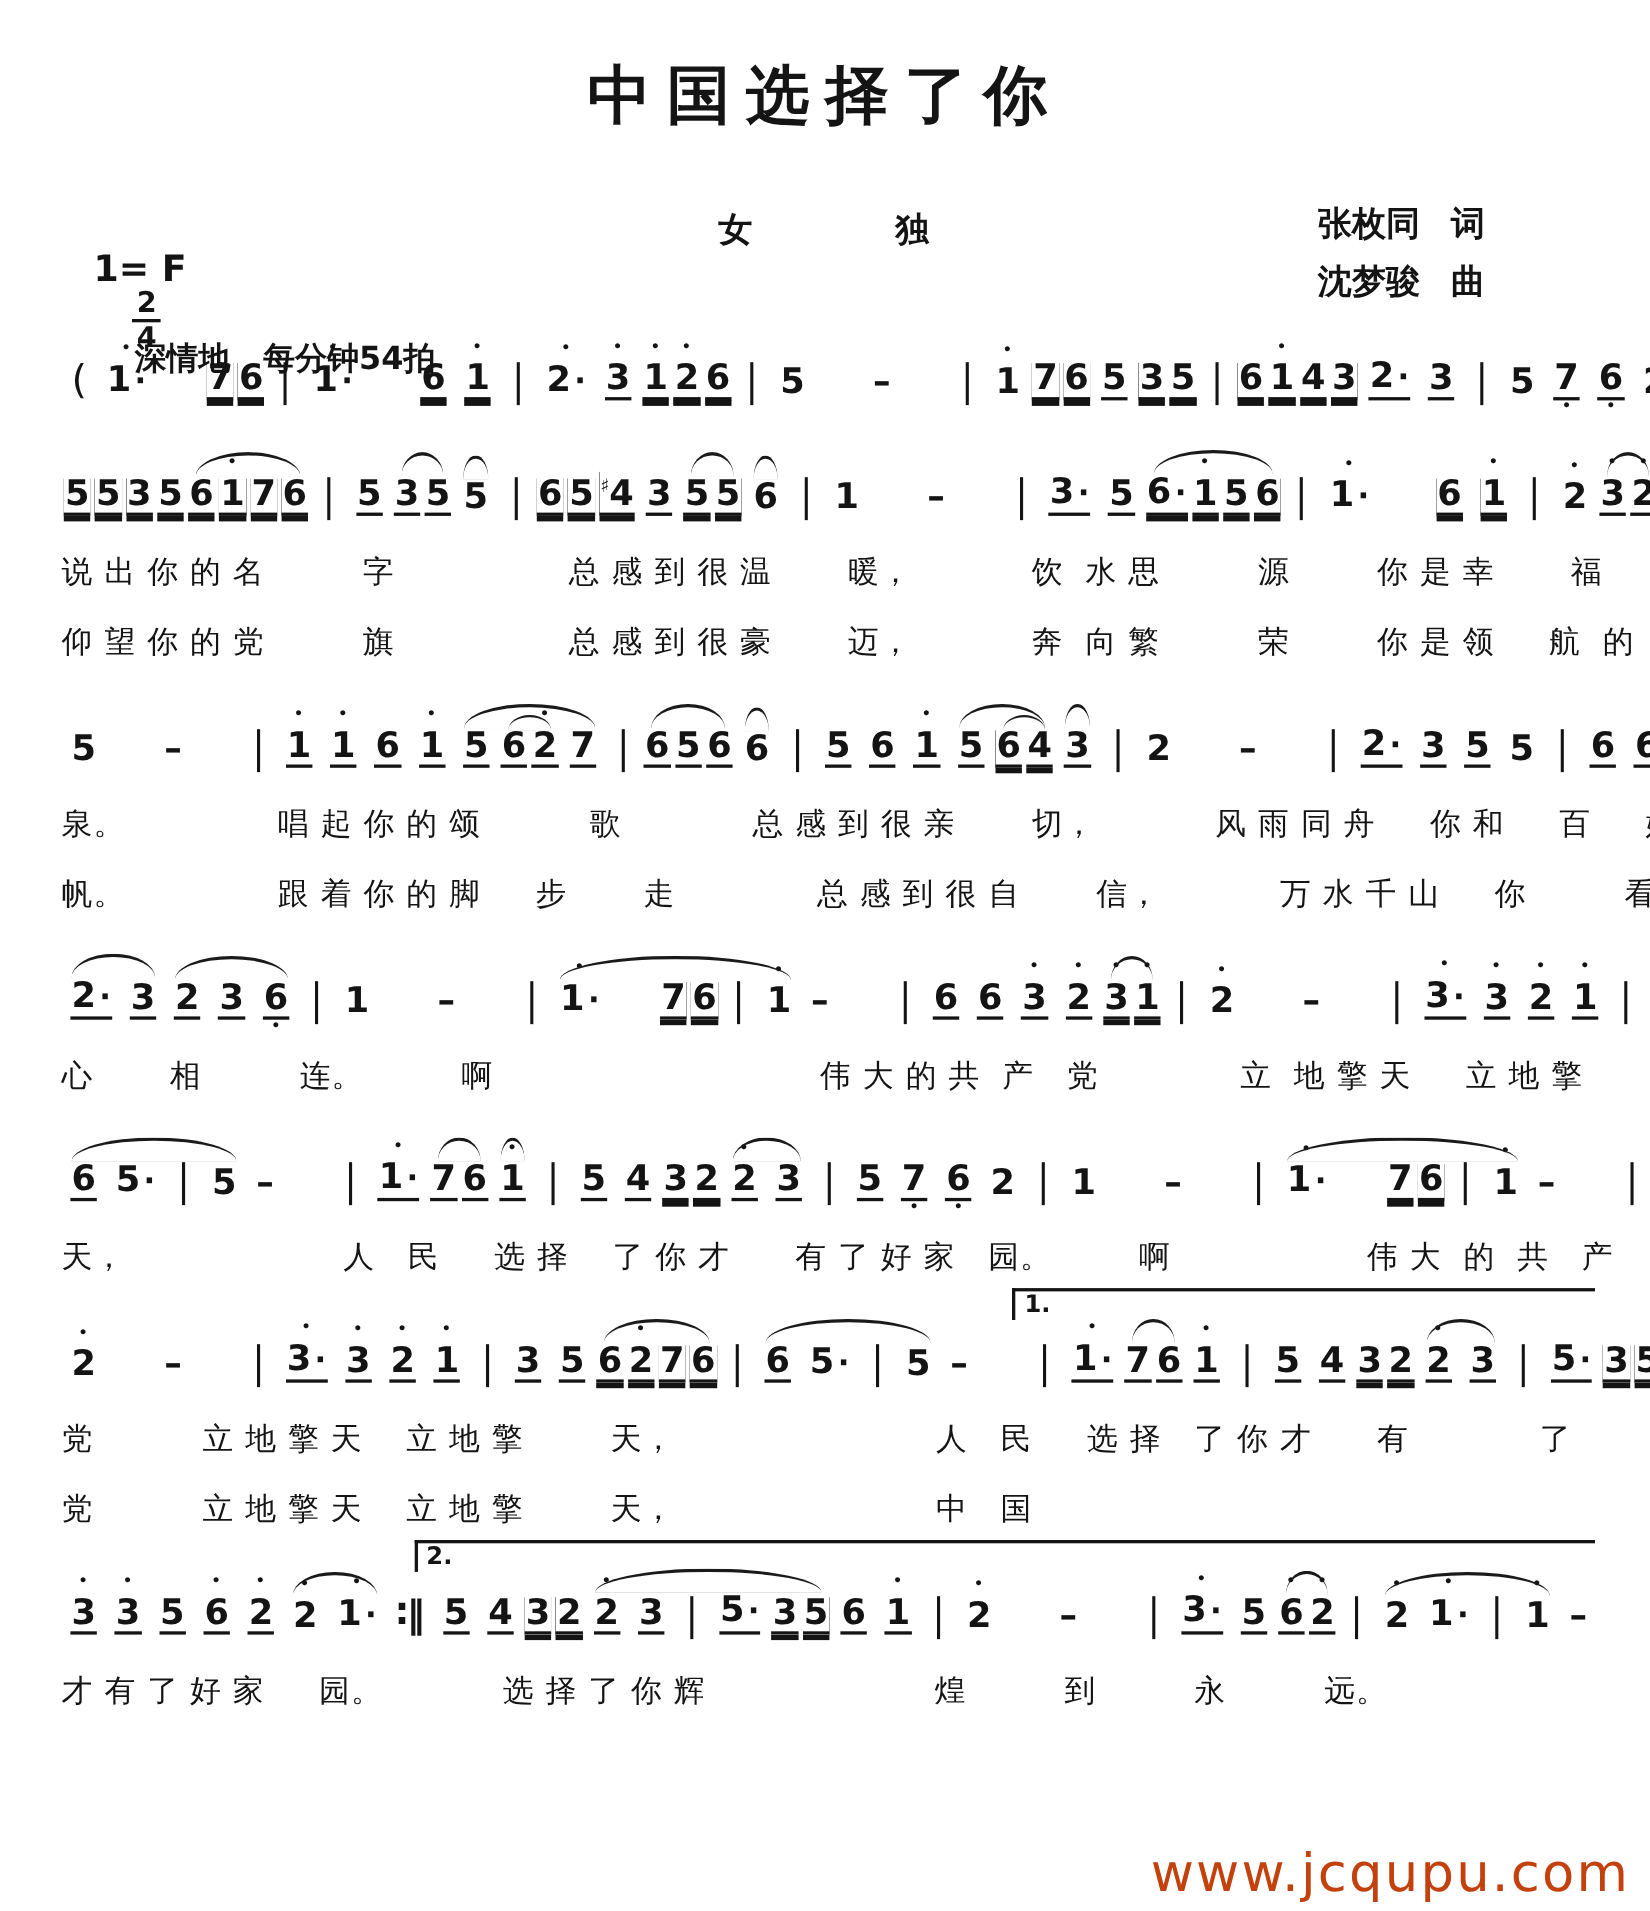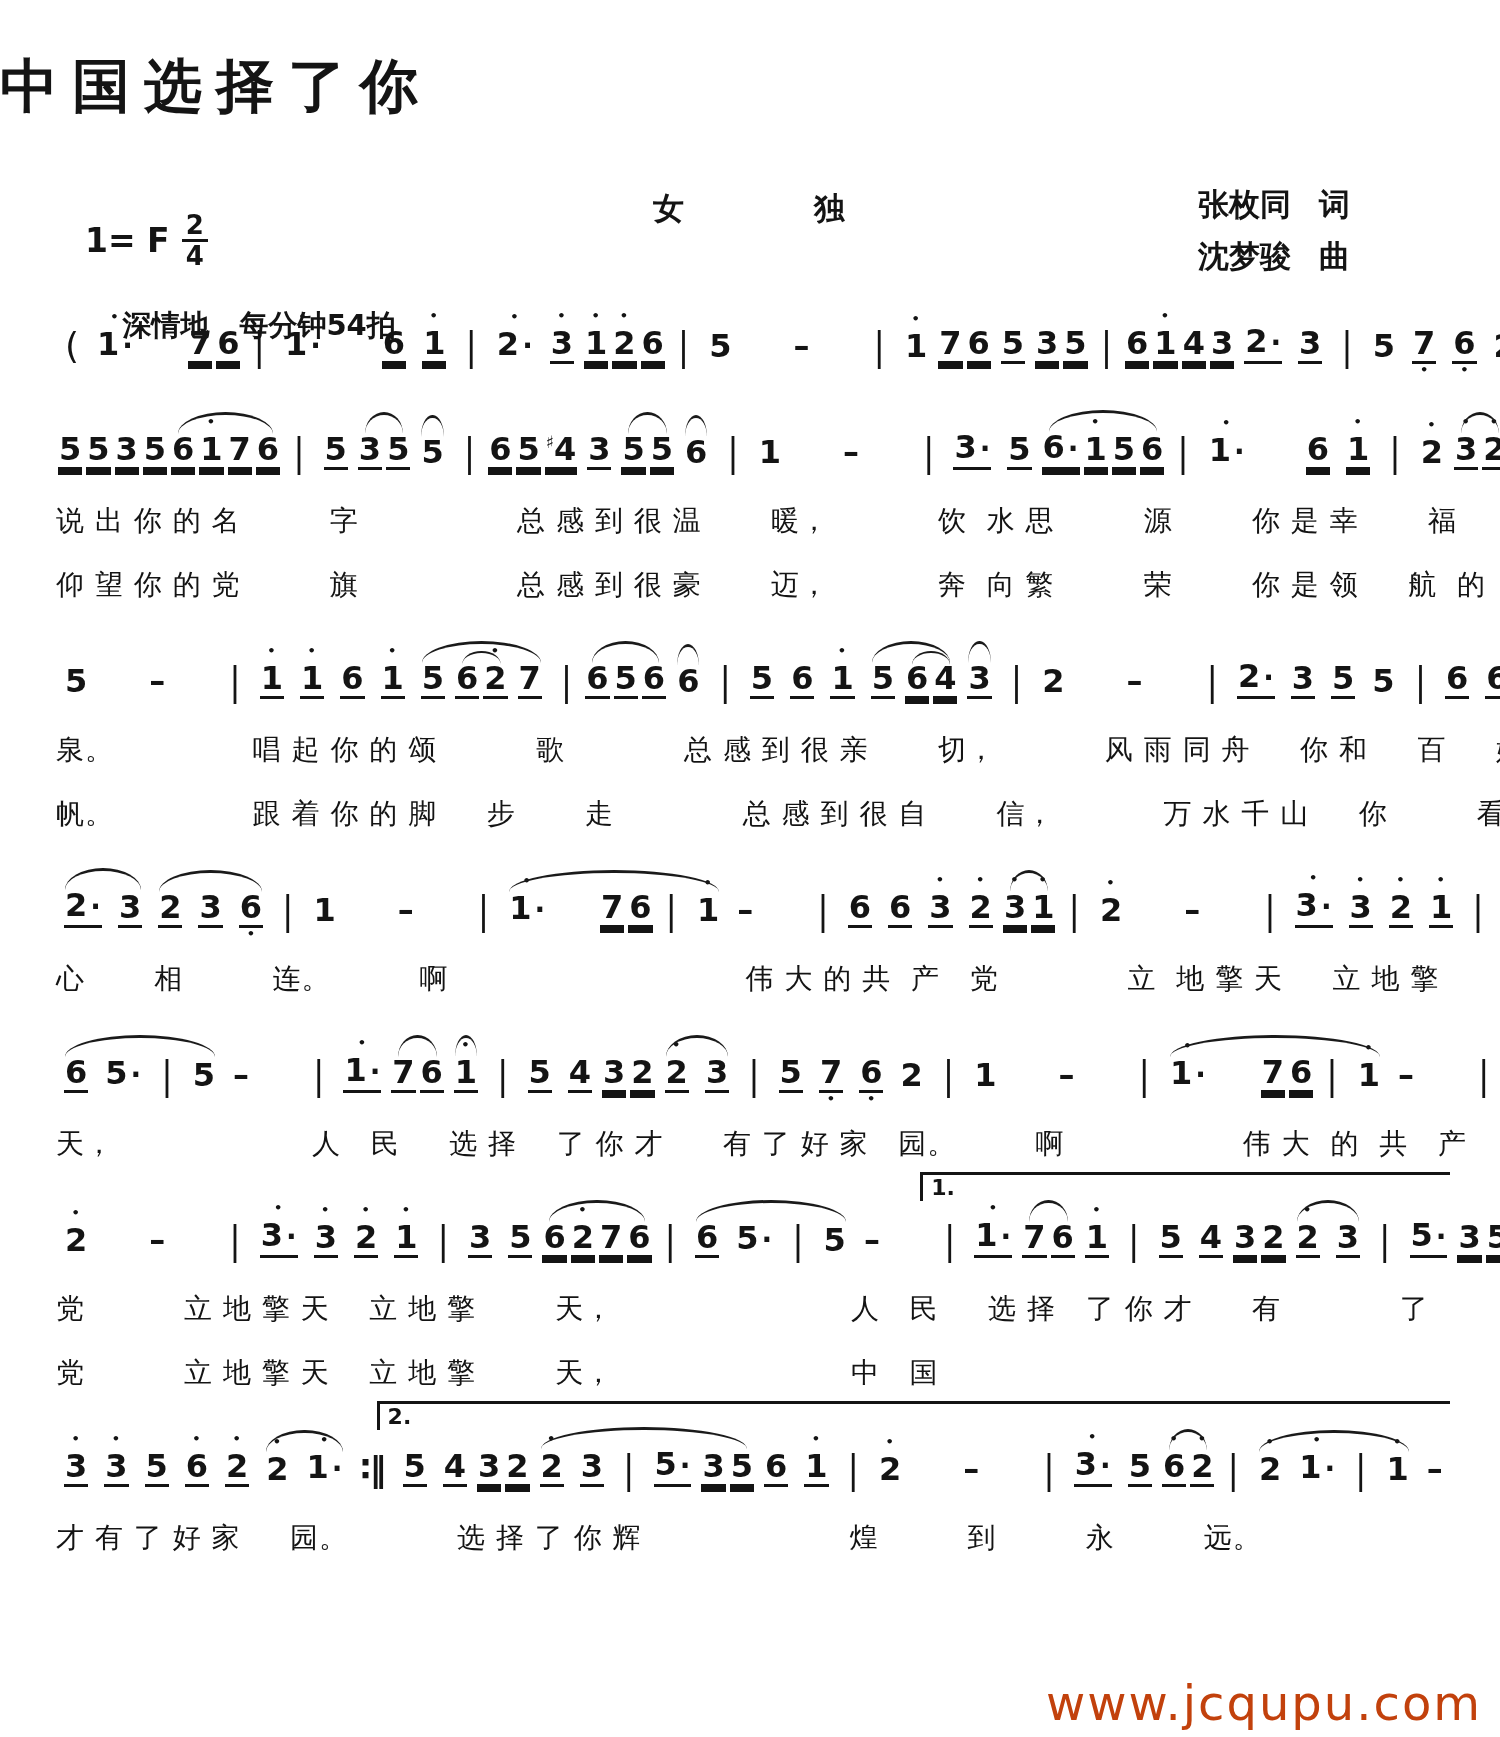--- a/index.html
+++ b/index.html
@@ -1,28 +1,28 @@
 <!DOCTYPE html>
 <html><head>
 <meta charset="utf-8">
 <style>
   html,body{margin:0;padding:0;background:#ffffff;}
   .page{position:relative;width:1500px;height:1737px;background:#fff;color:#141414;
         font-family:"DejaVu Sans","Liberation Sans",sans-serif;overflow:hidden;}
-  .title{position:absolute;top:48px;left:0;right:0;
+  .title{position:absolute;top:48px;left:0;right:0;text-align:center;
          font-family:"DejaVu Serif","Liberation Serif",serif;
          font-size:58px;font-weight:bold;letter-spacing:14px;}
   .subtitle{position:absolute;top:188px;left:0;right:0;text-align:center;
             font-size:31px;font-weight:bold;white-space:pre;letter-spacing:2px;}
   .credits{position:absolute;top:178px;right:150px;text-align:left;
            font-size:31px;font-weight:bold;line-height:52px;
            font-family:"DejaVu Serif","Liberation Serif",serif;margin-left:28px;}
   .credits .role{margin-left:28px;}
-  .keyrow{position:absolute;top:212px;left:85px;display:flex;align-items:center;
-          font-size:33px;font-weight:bold;}
+  .keyrow{position:absolute;top:224px;left:85px;display:flex;align-items:center;
+          font-size:33px;font-weight:bold;flex-direction:column;}
   .meter{display:inline-flex;flex-direction:column;align-items:center;margin-left:12px;
          font-size:26px;line-height:26px;font-weight:bold;}
   .meter .mt{border-bottom:3px solid #141414;padding:0 4px 1px;}
   .meter .mb{padding-top:1px;}
   .temporow{position:absolute;top:272px;left:82px;font-size:29px;font-weight:bold;white-space:pre;}
   .temporow .tempo{margin-left:30px;}
 
   .score{position:absolute;top:308px;left:56px;right:50px;}
   .system{position:relative;margin-bottom:32px;}
   .notes{display:flex;align-items:flex-end;flex-wrap:nowrap;}

